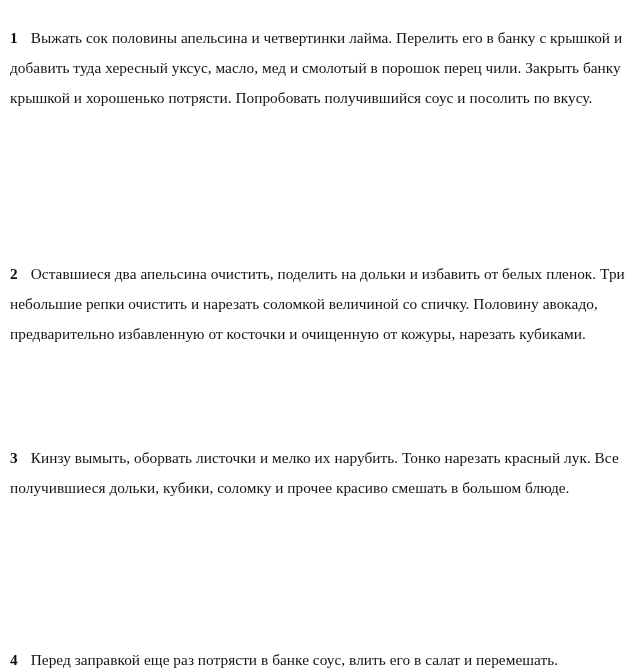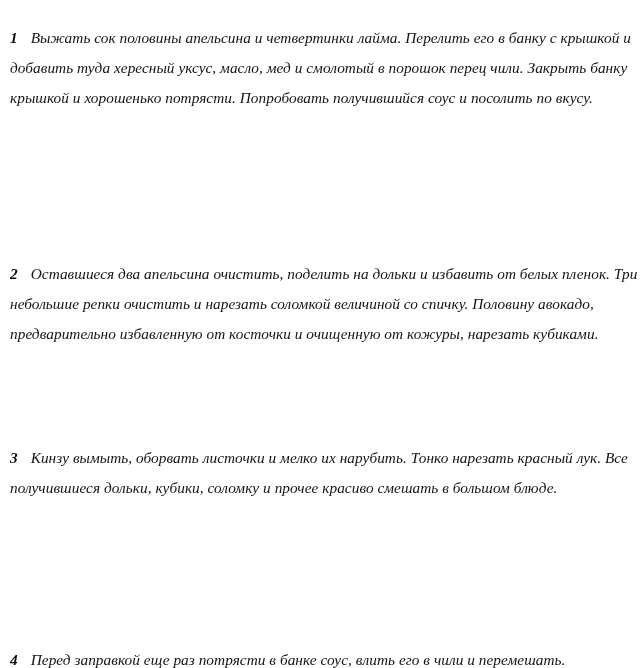--- a/index.html
+++ b/index.html
@@ -14,21 +14,20 @@
     color: #111111;
     overflow: hidden;
   }
 
   #recipe-steps {
     position: relative;
     width: 641px;
     height: 520px;
     box-sizing: border-box;
     padding: 12px;
-    font-style: italic;
   }
 
   .step {
     position: absolute;
     left: 10px;
     width: 628px;
     font-size: 15.3px;
     line-height: 30px;
     letter-spacing: 0.05px;
     text-align: left;
@@ -68,16 +67,16 @@
 
   <p class="step step-2">
     <span class="step-number">2</span><span class="step-gap"></span><span class="step-text">Оставшиеся два апельсина очистить, поделить на дольки и избавить от белых пленок. Три небольшие репки очистить и нарезать соломкой величиной со спичку. Половину авокадо, предварительно избавленную от косточки и очищенную от кожуры, нарезать кубиками.</span>
   </p>
 
   <p class="step step-3">
     <span class="step-number">3</span><span class="step-gap"></span><span class="step-text">Кинзу вымыть, оборвать листочки и мелко их нарубить. Тонко нарезать красный лук. Все получившиеся дольки, кубики, соломку и прочее красиво смешать в большом блюде.</span>
   </p>
 
   <p class="step step-4">
-    <span class="step-number">4</span><span class="step-gap"></span><span class="step-text">Перед заправкой еще раз потрясти в банке соус, влить его в чили и перемешать.</span>
+    <span class="step-number">4</span><span class="step-gap"></span><span class="step-text">Перед заправкой еще раз потрясти в банке соус, влить его в салат и перемешать.</span>
   </p>
 
 </div>
 
 </body></html>

